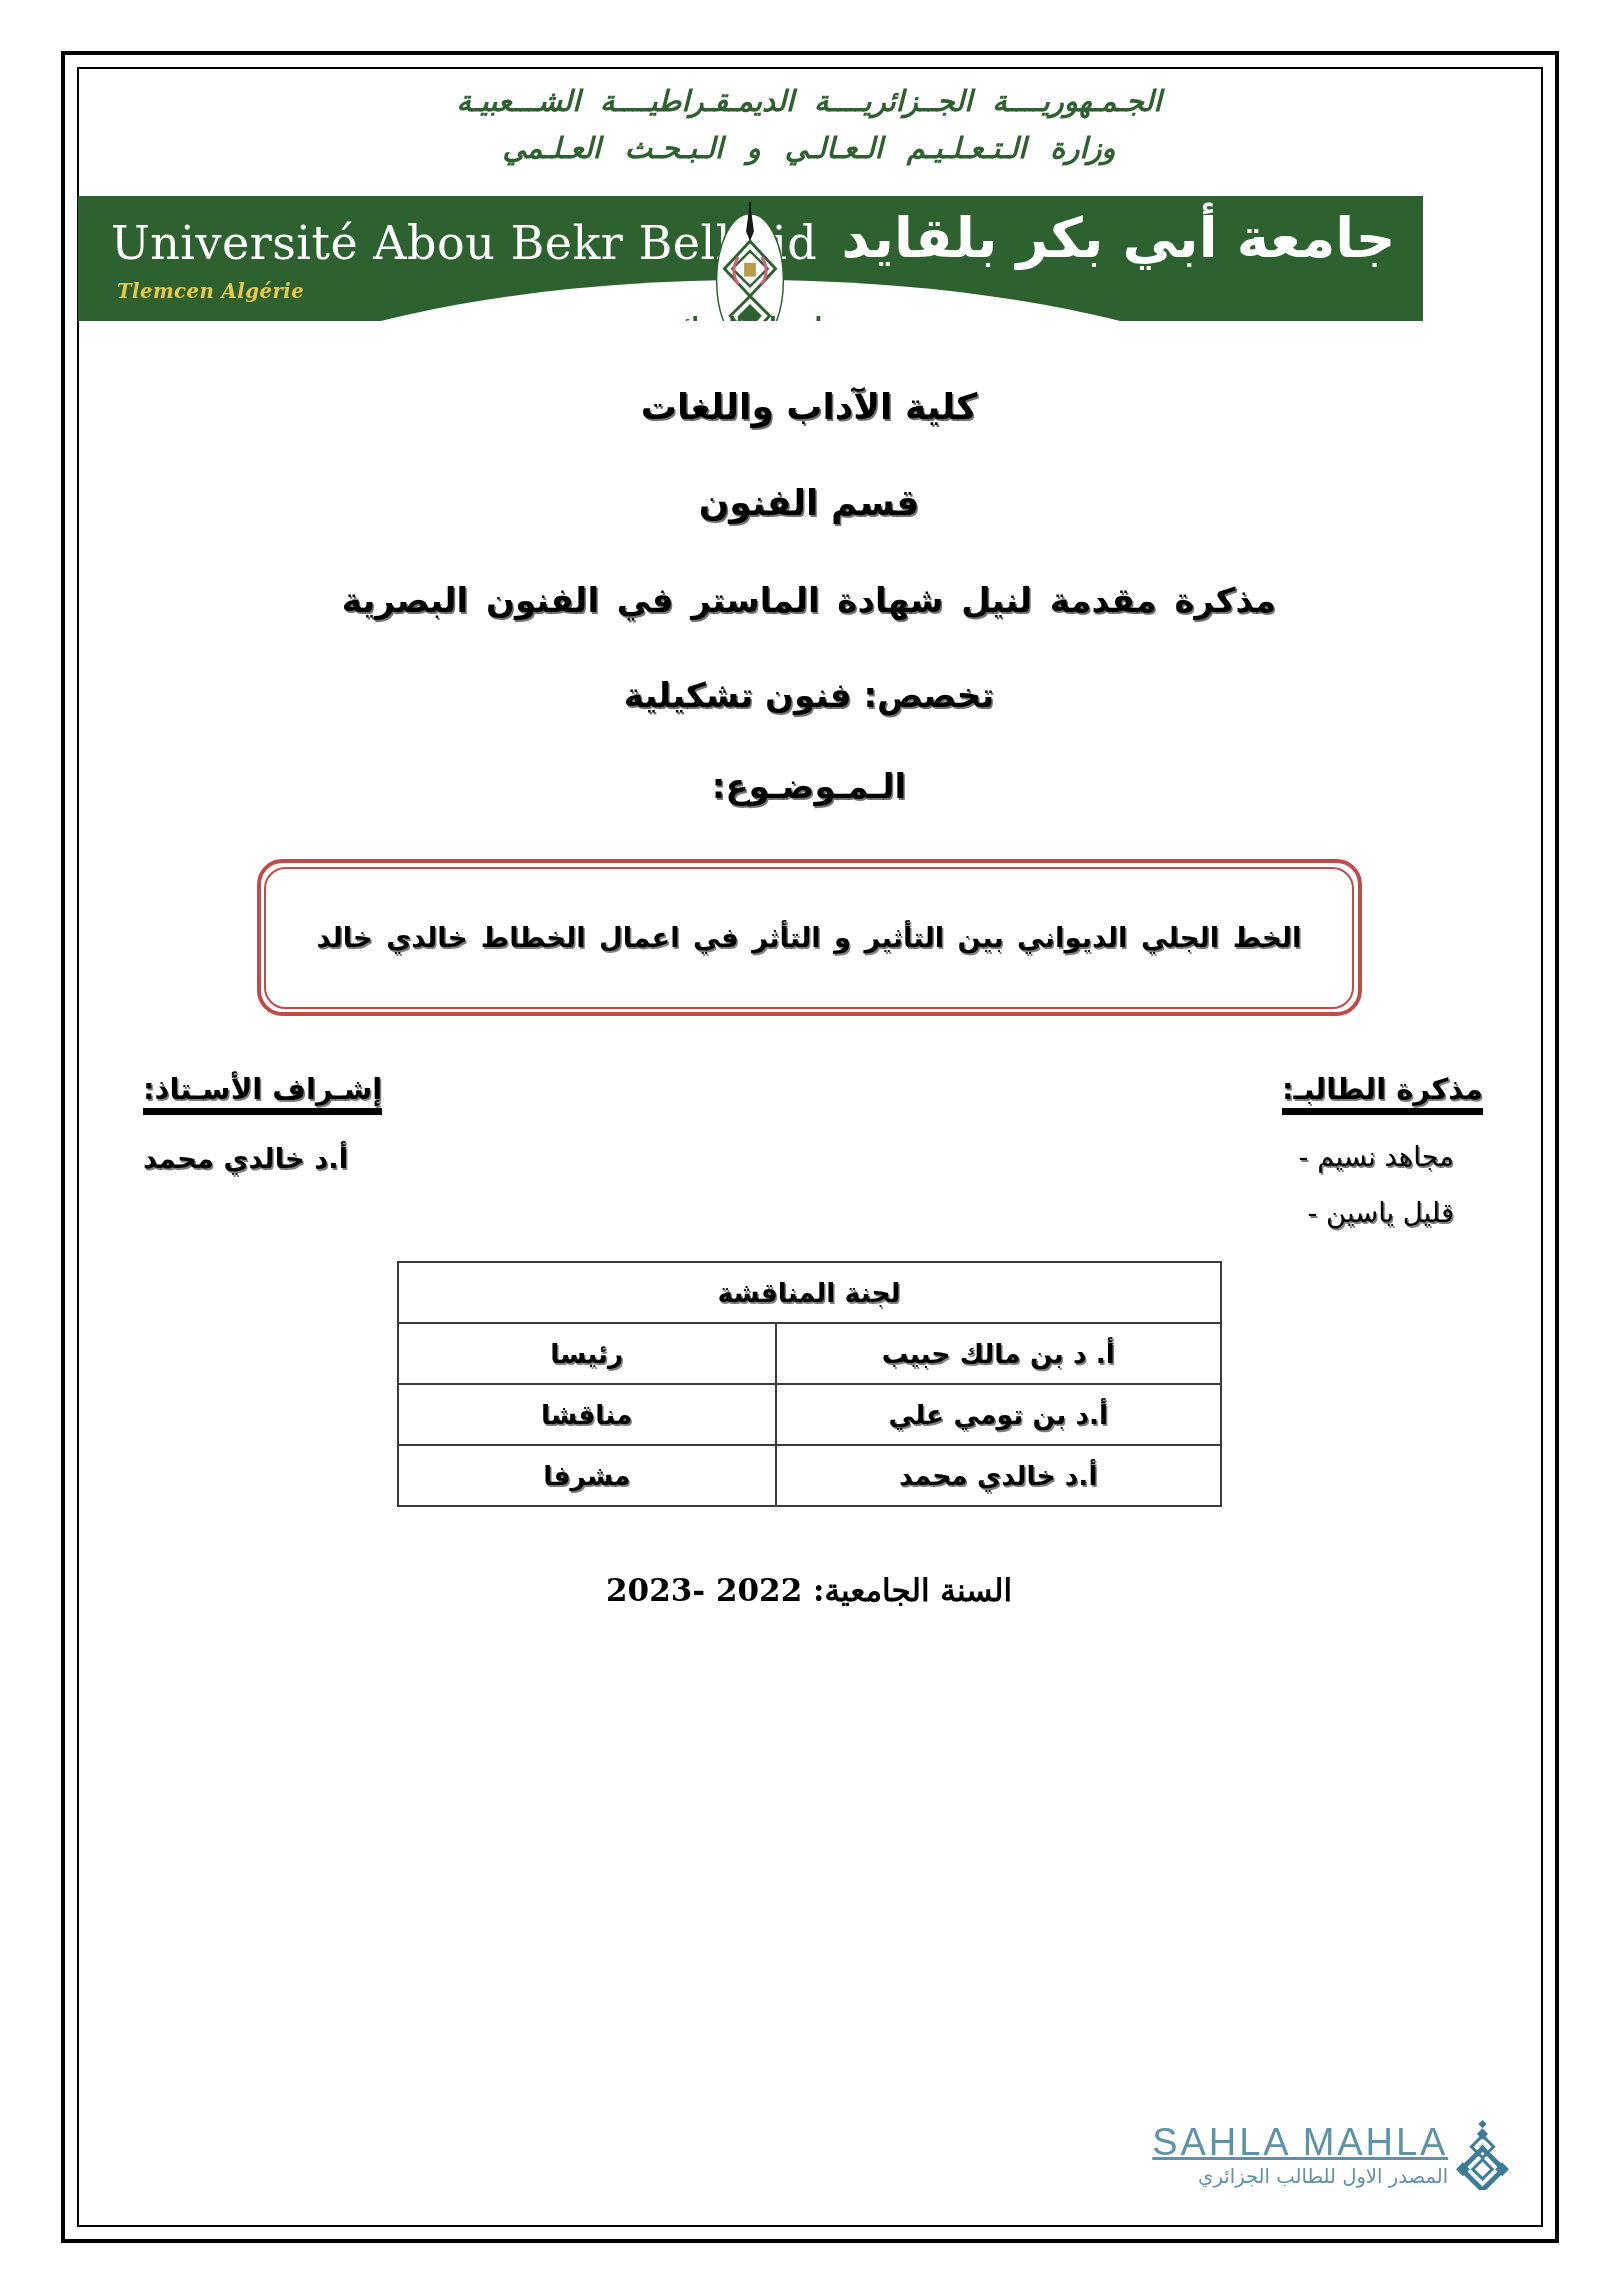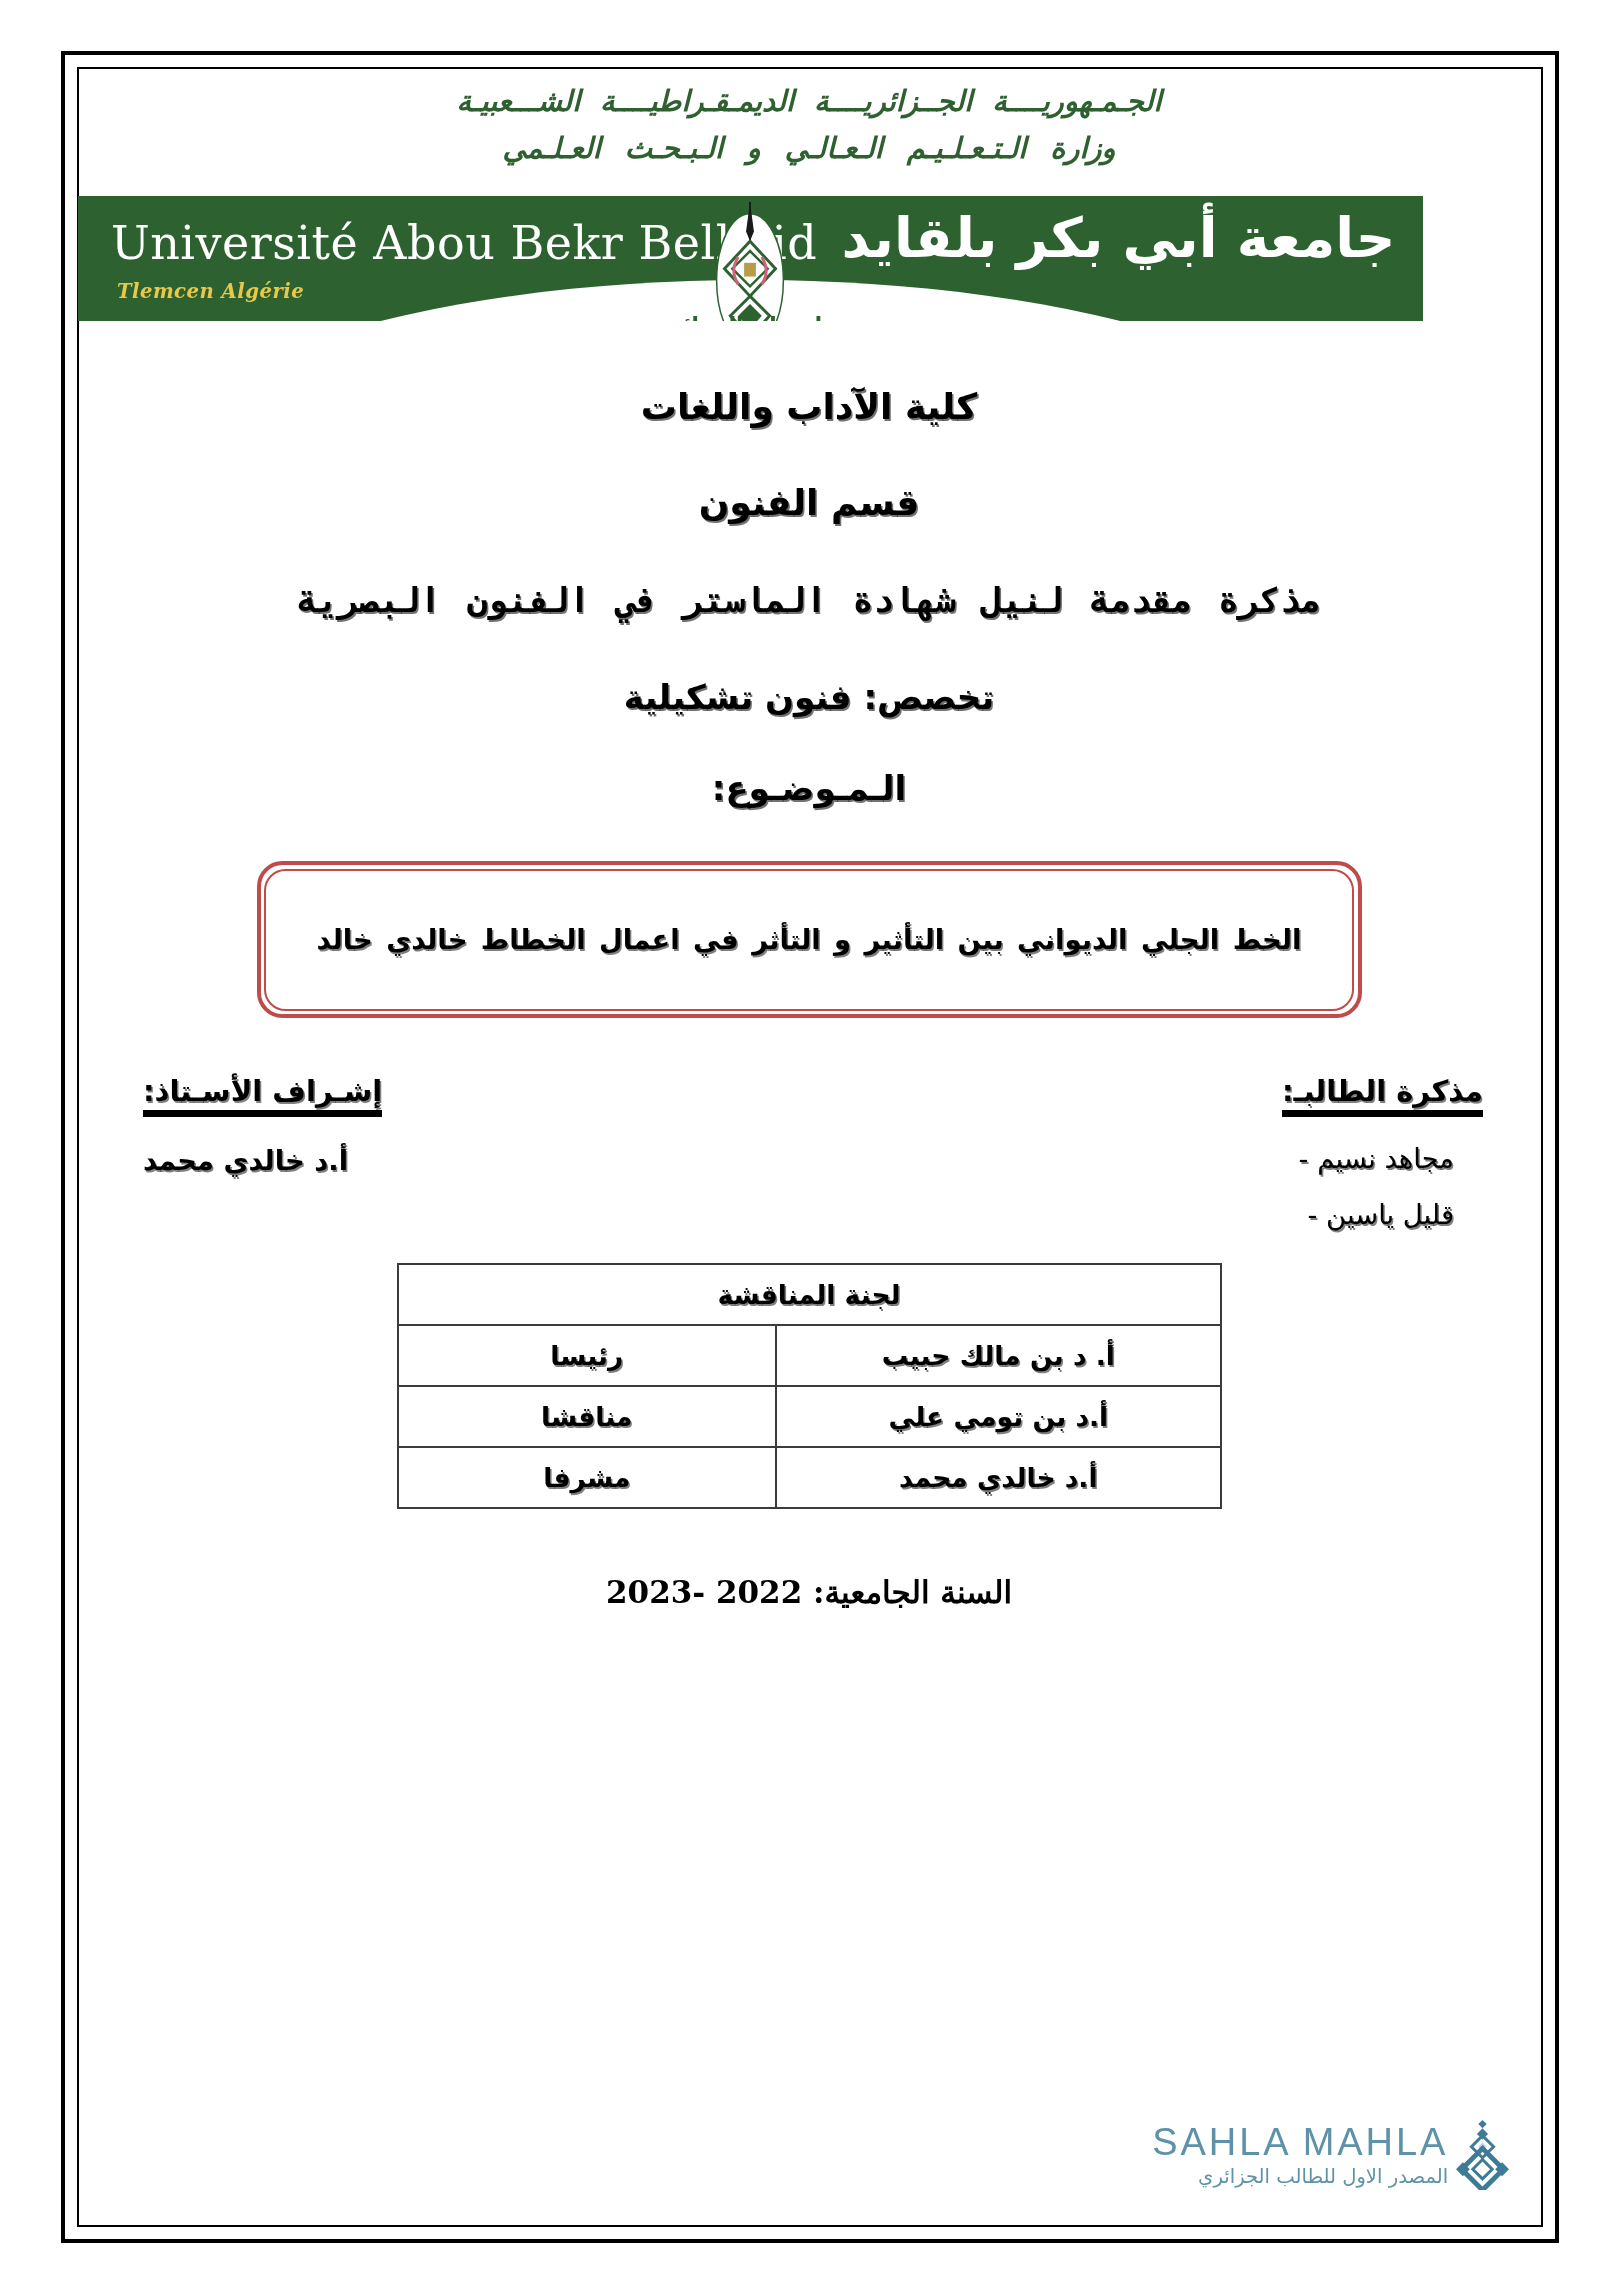--- a/index.html
+++ b/index.html
@@ -138,21 +138,21 @@
   .ar-line {
     text-align: center;
     direction: rtl;
     color: #000000;
     font-family: "DejaVu Sans", sans-serif;
     font-weight: bold;
     text-shadow: 1.5px 1.5px 0 rgba(0,0,0,0.55);
   }
   .faculty   { margin-top: 65px;  font-size: 36px; }
   .dept      { margin-top: 55px;  font-size: 36px; text-align: center; }
-  .memo      { margin-top: 57px;  font-size: 34px; word-spacing: 5.9px; font-family: Liberation Mono, monospace; }
+  .memo      { margin-top: 57px;  font-size: 34px; word-spacing: 5.9px; }
   .special   { margin-top: 55px;  font-size: 34px; }
   .subject   { margin-top: 51px;  font-size: 34px; letter-spacing: 4.9px; }
 
   
   .title-box-outer {
     margin: 53px auto 0 auto;
     width: 1105px;
     height: 157px;
     border: 4.9px solid #bf4b4b;
     border-radius: 25.5px;
@@ -273,20 +273,21 @@
     align-items: center;
     gap: 7.8px;
   }
   .watermark-text { text-align: right; }
   .watermark-main {
     color: #5d92a8;
     font-family: "Liberation Sans", sans-serif;
     font-size: 38px;
     letter-spacing: 2.9px;
     line-height: 1;
+    text-decoration: underline;
   }
   .watermark-sub {
     direction: rtl;
     color: #5d92a8;
     font-family: "DejaVu Sans", sans-serif;
     font-size: 19.6px;
     margin-top: 5.9px;
     line-height: 1;
   }
   .watermark-logo { width: 53px; height: 71px; }

